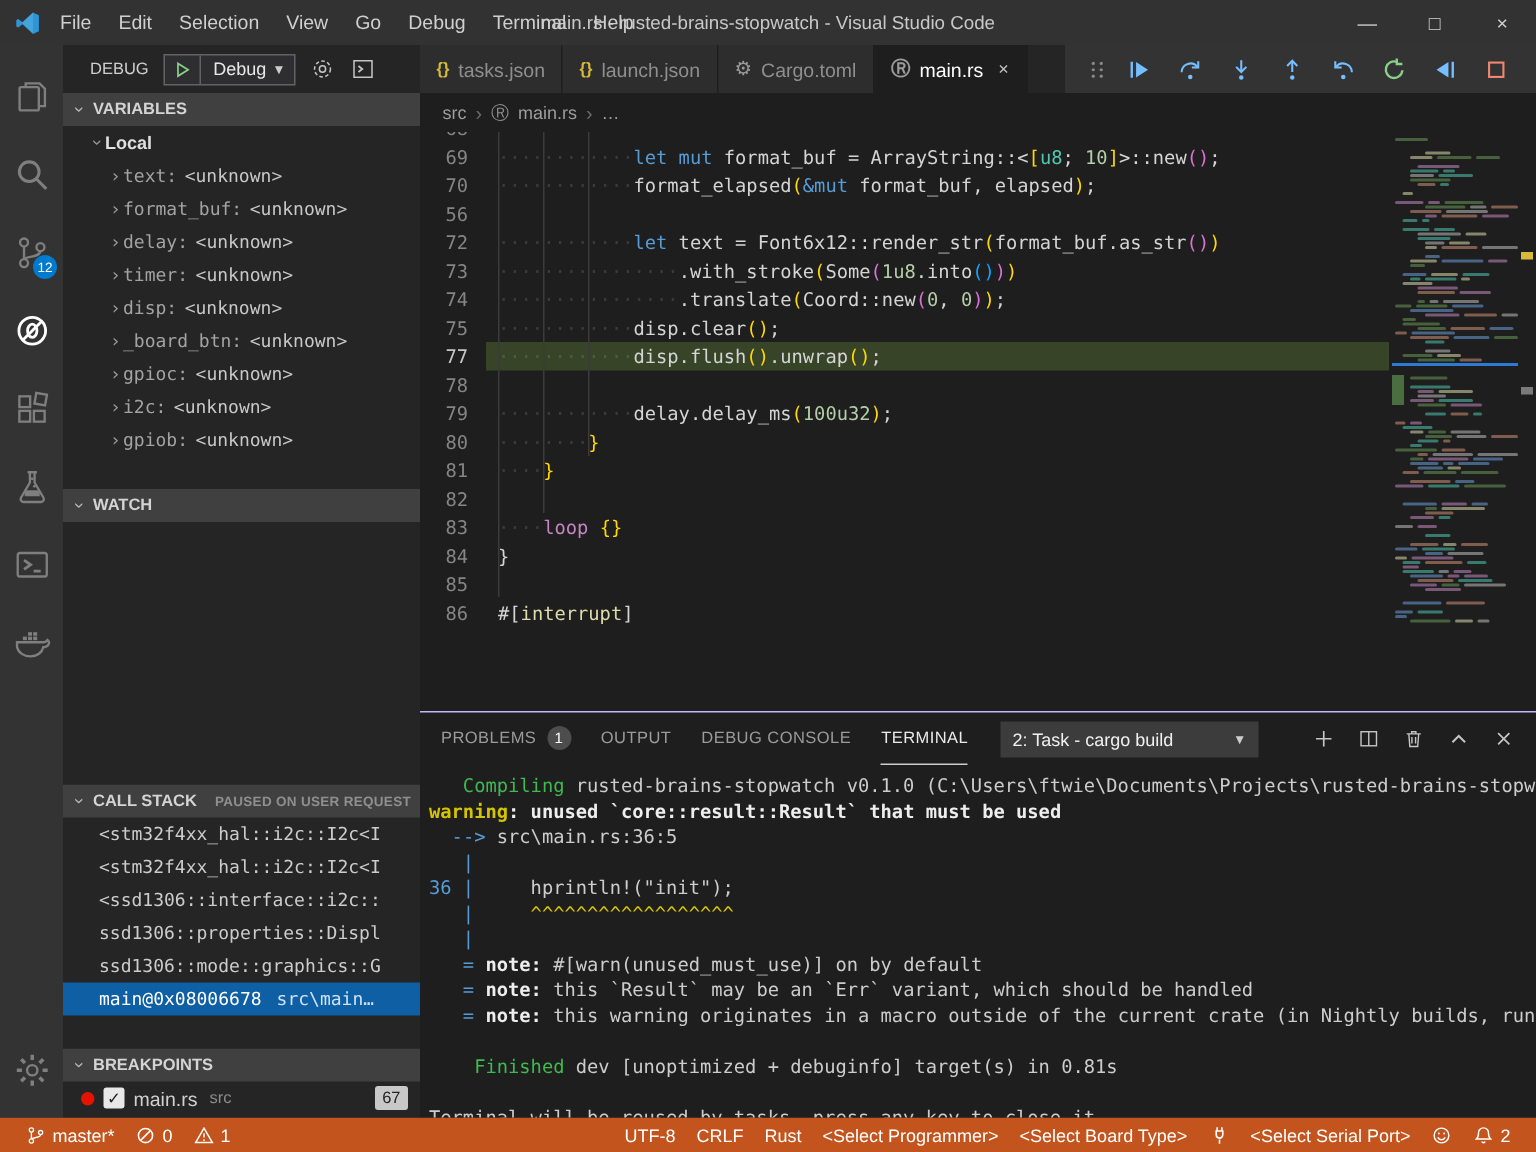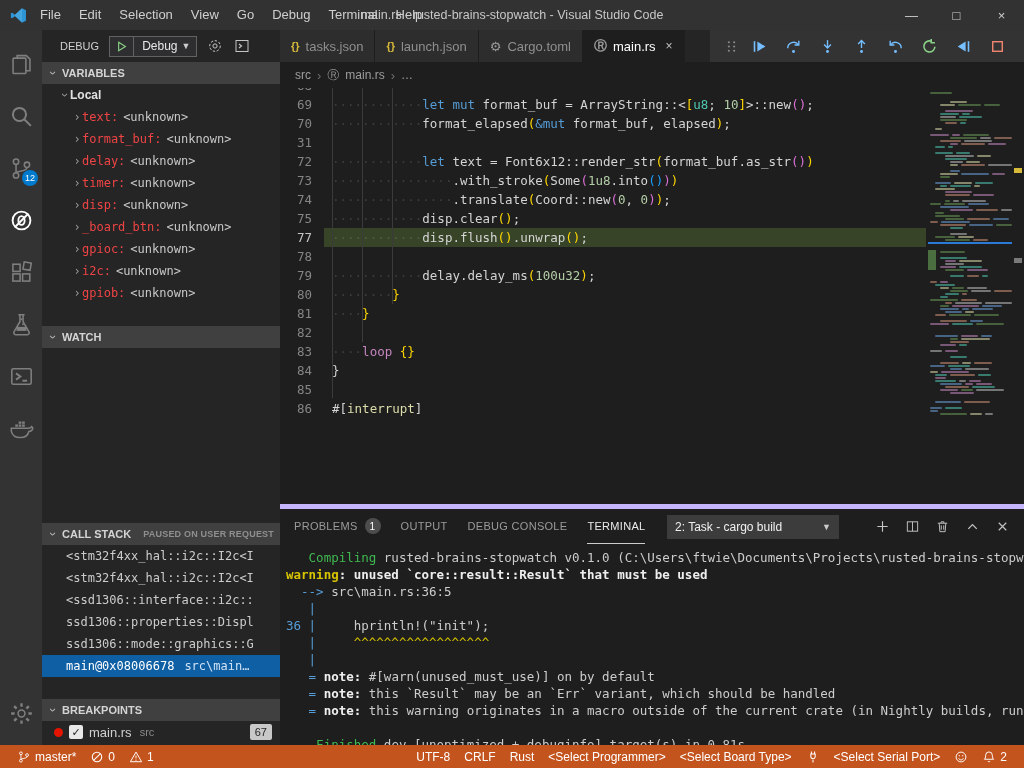--- a/index.html
+++ b/index.html
@@ -35,21 +35,21 @@
   .section{display:flex;flex-direction:column;overflow:hidden}
   .sec-head{height:22px;background:#404040;display:flex;align-items:center;padding:0 6px;gap:4px;flex:none;
     font-weight:bold;font-size:11px;color:#d4d4d4}
   .chev{display:inline-block;transform:rotate(90deg);font-weight:normal;color:#bbb;font-size:12px;width:10px;text-align:center}
   .chev.r{transform:none}
   .sec-status{font-size:9px;color:#8f8f8f;margin-left:8px;font-weight:bold;letter-spacing:.2px}
   .mono{font-family:"DejaVu Sans Mono","Liberation Mono",monospace}
   .var-row{height:22px;display:flex;align-items:center;padding-left:18px;font-size:12px;white-space:nowrap}
   .var-row .chev{color:#9a9a9a}
   .vrow-in{padding-left:30px}
-  .vname{color:#ef4444}
+  .vname{color:#a3a3a3}
   .vval{color:#c8c8c8;margin-left:5px}
   .vval.num{color:#b5cea8}
   .scope-name{color:#e0e0e0;font-weight:bold;font-size:12px}
   .stack-row{height:22px;display:flex;align-items:center;padding-left:24px;font-size:12px;color:#cccccc;white-space:nowrap;overflow:hidden}
   .stack-row.sel{background:#0e5fa3;color:#fff}
   .stack-loc{margin-left:10px;color:#cfe2f5;overflow:hidden;text-overflow:ellipsis}
   .bp-row{height:22px;display:flex;align-items:center;padding:0 8px 0 12px;gap:6px;font-size:13px;color:#d0d0d0}
   .bp-dot{width:9px;height:9px;border-radius:50%;background:#e51400;flex:none}
   .bp-check{width:14px;height:14px;background:#e8e8e8;border-radius:2px;color:#222;font-size:11px;display:flex;
     align-items:center;justify-content:center;flex:none}
@@ -88,21 +88,21 @@
   .c-kw{color:#569cd6}.c-tx{color:#d4d4d4}.c-nu{color:#b5cea8}.c-ty{color:#4ec9b0}
   .c-b1{color:#ffd700}.c-b2{color:#da70d6}.c-b3{color:#179fff}.c-ct{color:#c586c0}.c-fy{color:#dcdcaa}
   .minimap{position:absolute;top:4px;right:12px;width:84px;bottom:0;overflow:hidden}
   .mm-row{display:flex;gap:3px;margin-bottom:1px;height:2px}
   .mm-seg{height:2px;border-radius:1px}
   .mm-green{position:absolute;left:0;width:8px;background:#4a6e3f}
   .mm-blue{position:absolute;left:0;right:0;height:2px;background:#2b7bd6}
   .sc-strip{position:absolute;top:0;right:0;width:12px;bottom:0}
   .sc-mark{position:absolute;left:2px;width:8px;height:5px}
   
-  .panel{height:241px;flex:none;display:flex;flex-direction:column;border-top:5px solid #c4b5fd;background:#1e1e1e}
+  .panel{height:271px;flex:none;display:flex;flex-direction:column;border-top:1px solid #c4b5fd;background:#1e1e1e}
   .panel-head{height:35px;display:flex;align-items:center;padding:0 14px;gap:20px;flex:none}
   .ptab{font-size:11px;color:#9b9b9b;height:100%;display:flex;align-items:center;gap:7px;border-bottom:1px solid transparent;letter-spacing:.3px}
   .ptab.active{color:#eaeaea;border-bottom-color:#cccccc}
   .pbadge{width:16px;height:16px;border-radius:50%;background:#4d4d4d;color:#fff;font-size:10px;display:flex;align-items:center;justify-content:center}
   .pdrop{margin-left:auto;width:172px;height:24px;background:#3c3c3c;display:flex;align-items:center;padding:0 8px;color:#f0f0f0;font-size:12px}
   .pdrop-caret{margin-left:auto;font-size:9px;color:#cccccc}
   .pacts{display:flex;gap:15px;margin-left:16px;color:#c5c5c5}
   .pacts svg{width:15px;height:15px}
   .terminal{flex:1;padding:5px 0 0 6px;font-family:"DejaVu Sans Mono","Liberation Mono",monospace;font-size:12.5px;
     line-height:17px;color:#cccccc;white-space:pre;overflow:hidden}
@@ -440,21 +440,21 @@
         <span>…</span>
       </div>
     <div class="codearea">
       <div class="codelines" id="codelines">
           <div class="iguide" style="left: 52px; height: 322px;"></div>
           <div class="iguide" style="left: 82px; height: 266px;"></div>
           <div class="iguide" style="left: 112px; height: 228px;"></div>
           <div class="cl"><div class="gut">68</div><div class="code"></div></div>
           <div class="cl"><div class="gut">69</div><div class="code"><span class="c-ws">············</span><span class="c-kw">let mut</span><span class="c-tx"> format_buf = ArrayString::&lt;</span><span class="c-b1">[</span><span class="c-ty">u8</span><span class="c-tx">; </span><span class="c-nu">10</span><span class="c-b1">]</span><span class="c-tx">&gt;::new</span><span class="c-b2">()</span><span class="c-tx">;</span></div></div>
           <div class="cl"><div class="gut">70</div><div class="code"><span class="c-ws">············</span><span class="c-tx">format_elapsed</span><span class="c-b1">(</span><span class="c-kw">&amp;mut</span><span class="c-tx"> format_buf, elapsed</span><span class="c-b1">)</span><span class="c-tx">;</span></div></div>
-          <div class="cl"><div class="gut">31</div><div class="code"></div></div>
+          <div class="cl"><div class="gut">56</div><div class="code"></div></div>
           <div class="cl"><div class="gut">72</div><div class="code"><span class="c-ws">············</span><span class="c-kw">let</span><span class="c-tx"> text = Font6x12::render_str</span><span class="c-b1">(</span><span class="c-tx">format_buf.as_str</span><span class="c-b2">()</span><span class="c-b1">)</span></div></div>
           <div class="cl"><div class="gut">73</div><div class="code"><span class="c-ws">················</span><span class="c-tx">.with_stroke</span><span class="c-b1">(</span><span class="c-tx">Some</span><span class="c-b2">(</span><span class="c-nu">1u8</span><span class="c-tx">.into</span><span class="c-b3">()</span><span class="c-b2">)</span><span class="c-b1">)</span></div></div>
           <div class="cl"><div class="gut">74</div><div class="code"><span class="c-ws">················</span><span class="c-tx">.translate</span><span class="c-b1">(</span><span class="c-tx">Coord::new</span><span class="c-b2">(</span><span class="c-nu">0</span><span class="c-tx">, </span><span class="c-nu">0</span><span class="c-b2">)</span><span class="c-b1">)</span><span class="c-tx">;</span></div></div>
           <div class="cl"><div class="gut">75</div><div class="code"><span class="c-ws">············</span><span class="c-tx">disp.clear</span><span class="c-b1">()</span><span class="c-tx">;</span></div></div>
           <div class="cl cur"><div class="gut">77</div><div class="code"><span class="c-ws">············</span><span class="c-tx">disp.flush</span><span class="c-b1">()</span><span class="c-tx">.unwrap</span><span class="c-b1">()</span><span class="c-tx">;</span></div></div>
           <div class="cl"><div class="gut">78</div><div class="code"></div></div>
           <div class="cl"><div class="gut">79</div><div class="code"><span class="c-ws">············</span><span class="c-tx">delay.delay_ms</span><span class="c-b1">(</span><span class="c-nu">100u32</span><span class="c-b1">)</span><span class="c-tx">;</span></div></div>
           <div class="cl"><div class="gut">80</div><div class="code"><span class="c-ws">········</span><span class="c-b1">}</span></div></div>
           <div class="cl"><div class="gut">81</div><div class="code"><span class="c-ws">····</span><span class="c-b1">}</span></div></div>
           <div class="cl"><div class="gut">82</div><div class="code"></div></div>

